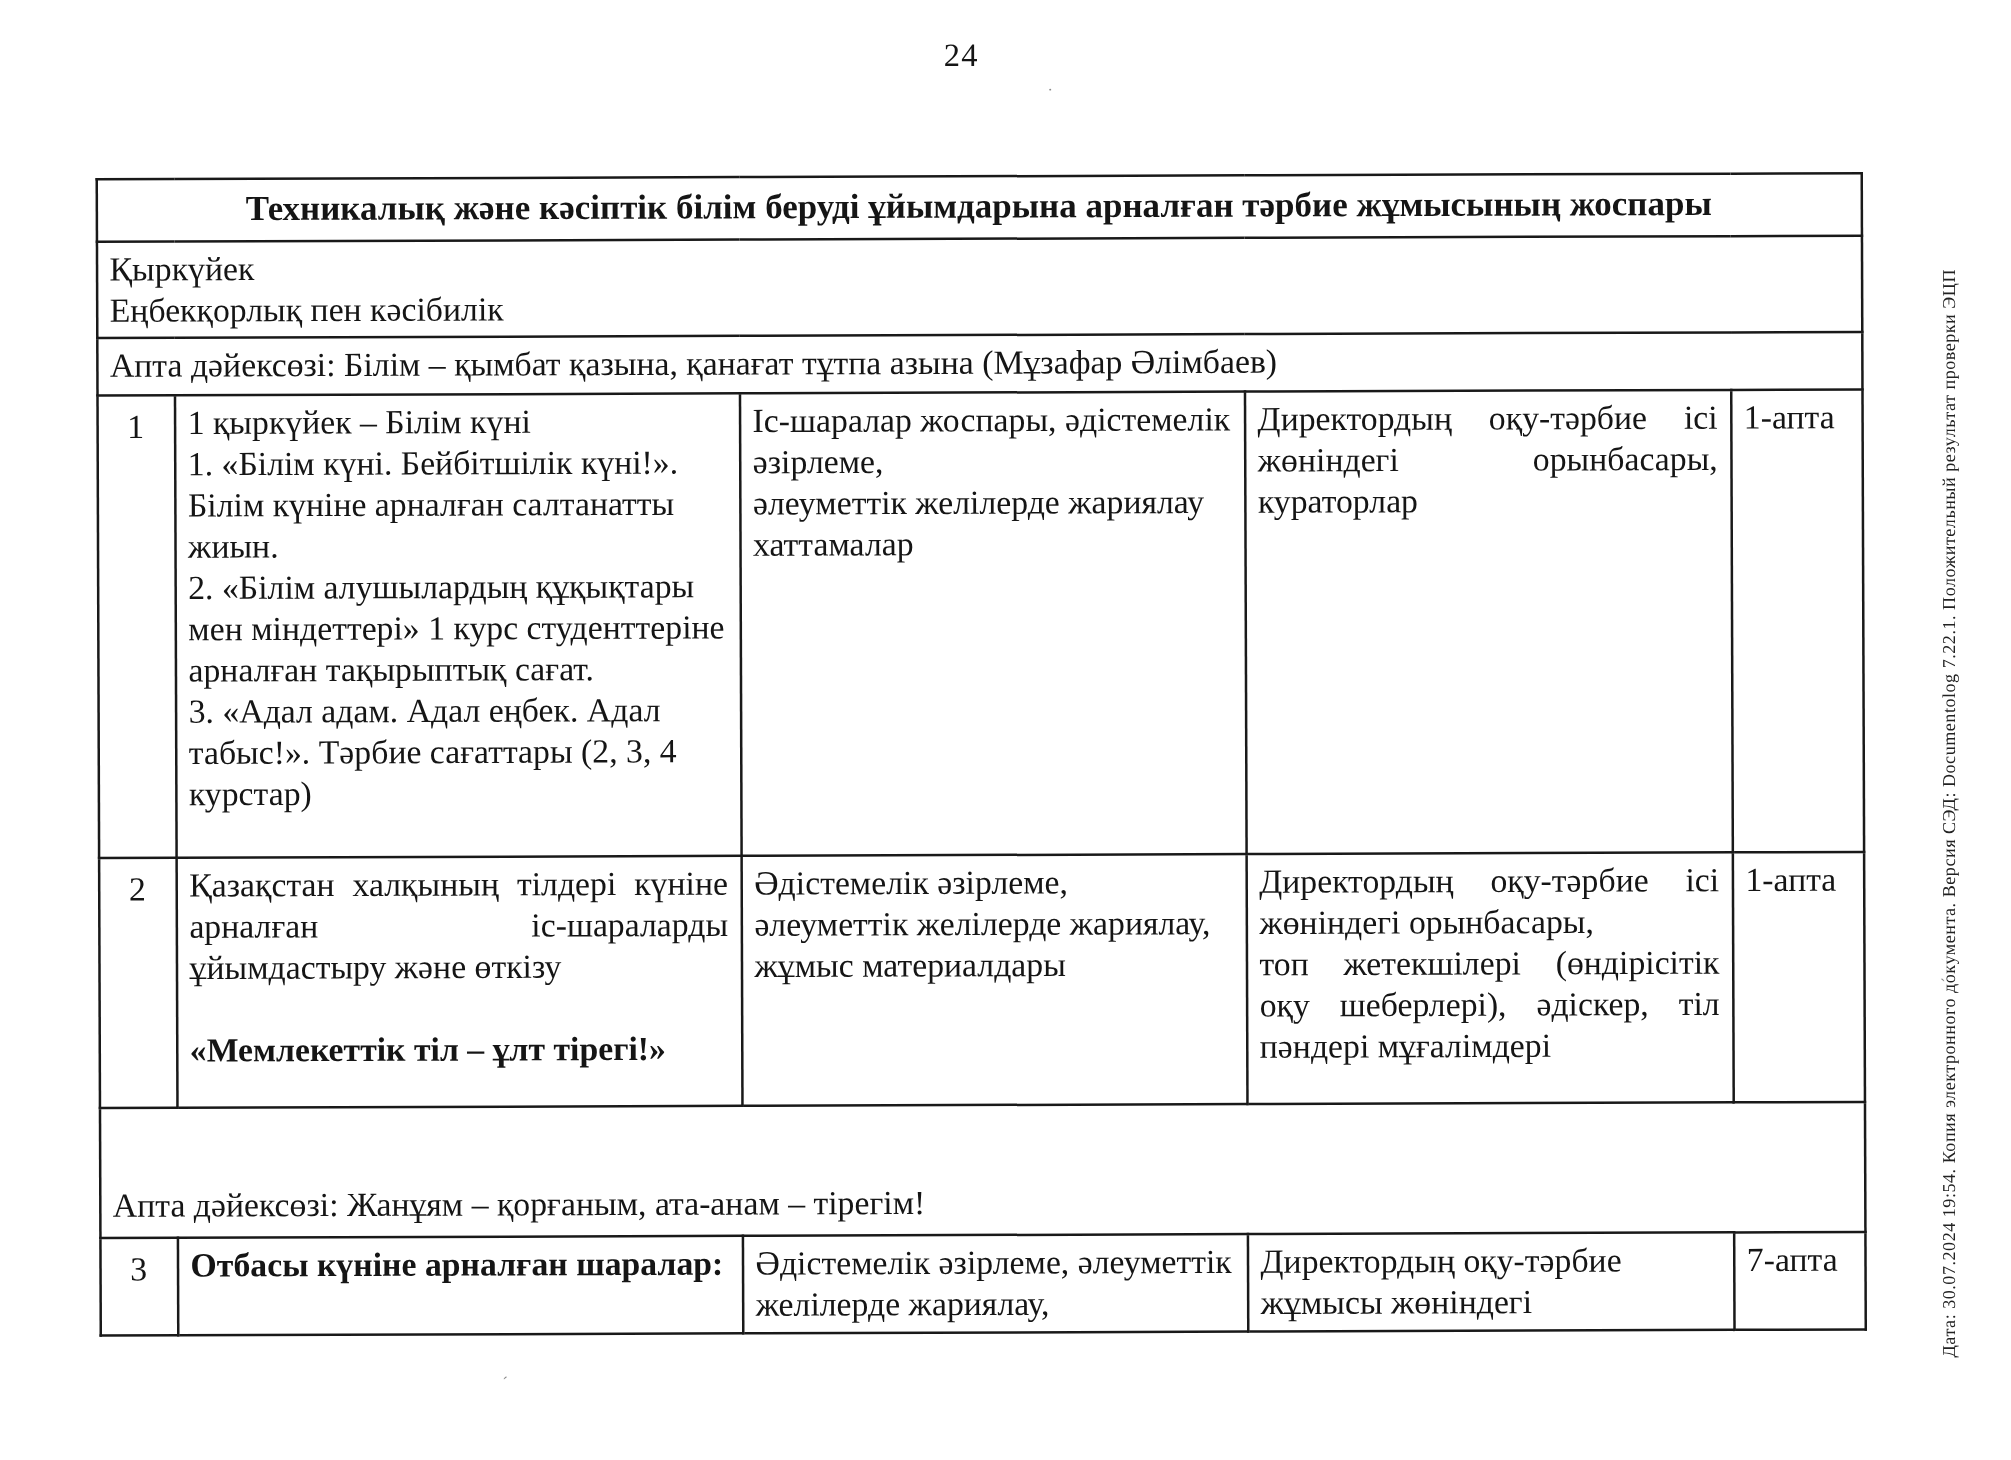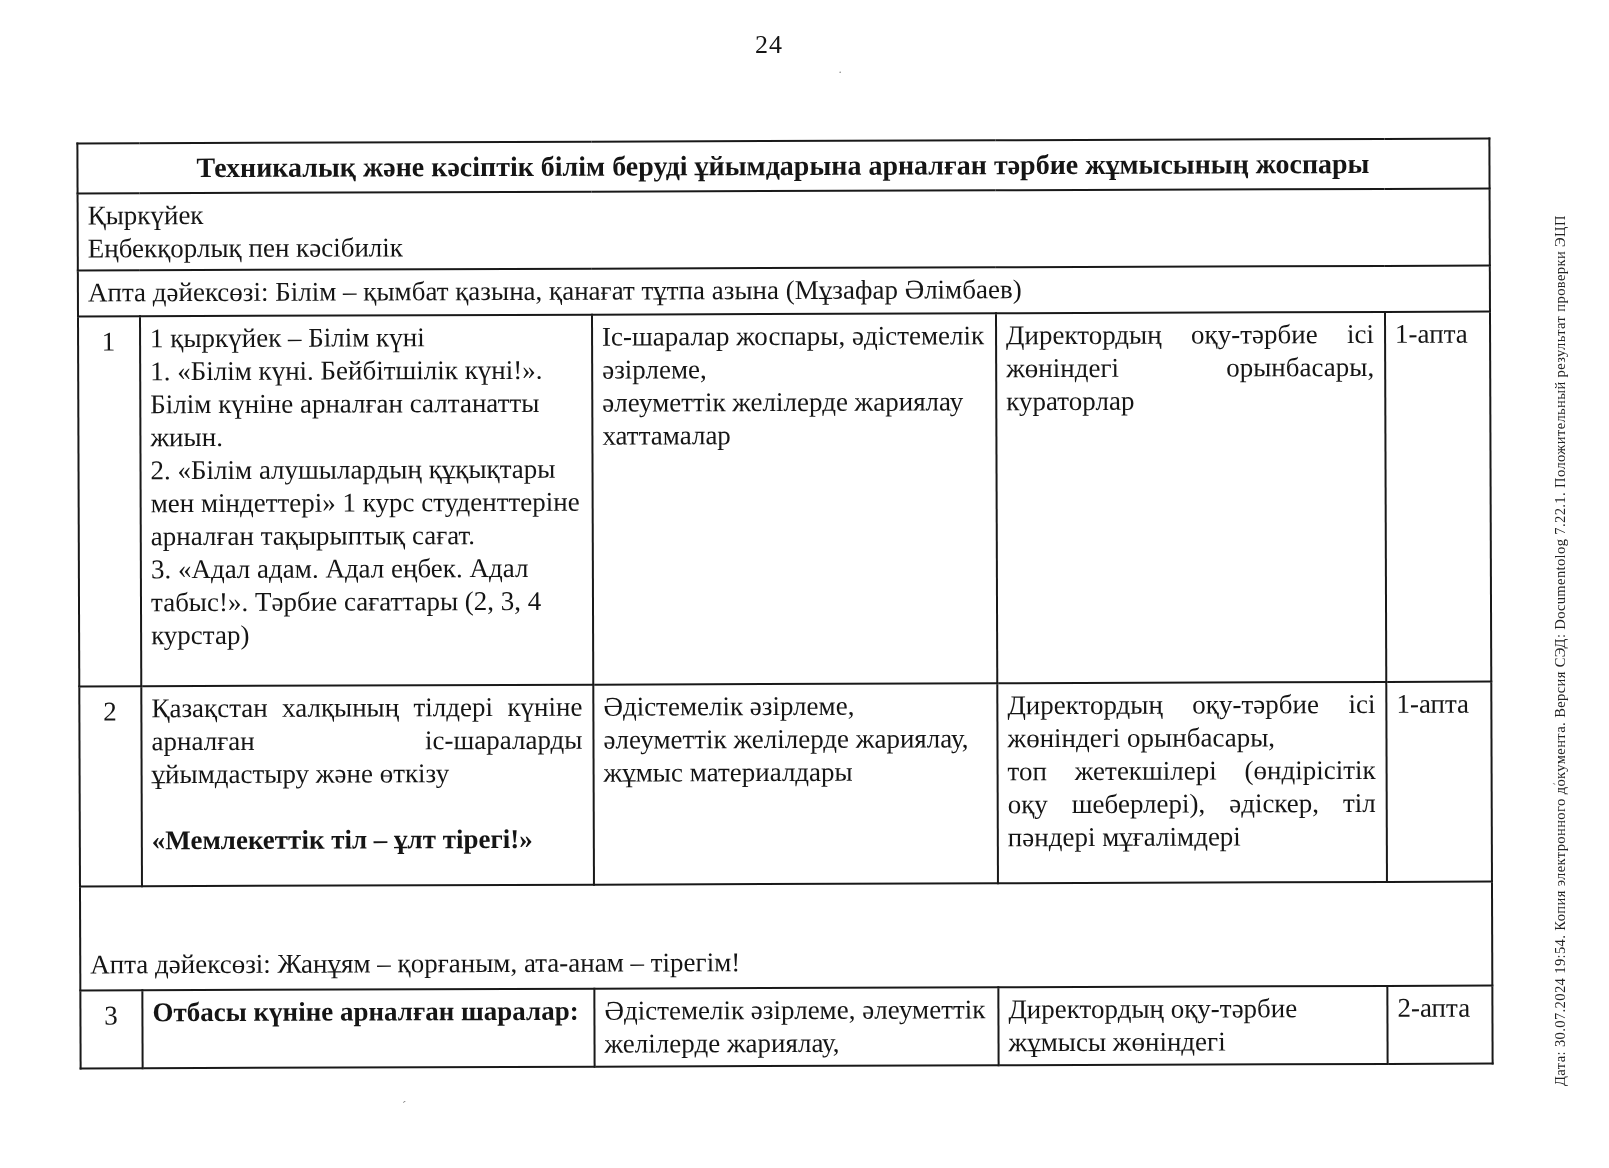--- a/index.html
+++ b/index.html
@@ -129,21 +129,21 @@
 
     <tr style="height:104px">
       <td colspan="5" class="quote-bottom-cell">Апта дәйексөзі: Жанұям – қорғаным, ата-анам – тірегім!</td>
     </tr>
 
     <tr style="height:78px">
       <td class="num-cell">3</td>
       <td class="bold-cell">Отбасы күніне арналған шаралар:</td>
       <td>Әдістемелік әзірлеме, әлеуметтік желілерде жариялау,</td>
       <td>Директордың оқу-тәрбие жұмысы жөніндегі</td>
-      <td>2-апта</td>
+      <td>7-апта</td>
     </tr>
   </tbody>
     </table>
 
   <div class="stamp">Дата: 30.07.2024 19:54. Копия электронного документа. Версия СЭД: Documentolog 7.22.1. Положительный результат проверки ЭЦП</div>
 
   <div class="speck" style="left:1552px; top:780px;">`</div>
   <div class="speck" style="left:838px; top:64px;">·</div>
   <div class="speck" style="left:402px; top:1098px;">ˊ</div>
   <div class="speck" style="left:648px; top:1142px;">·</div>

